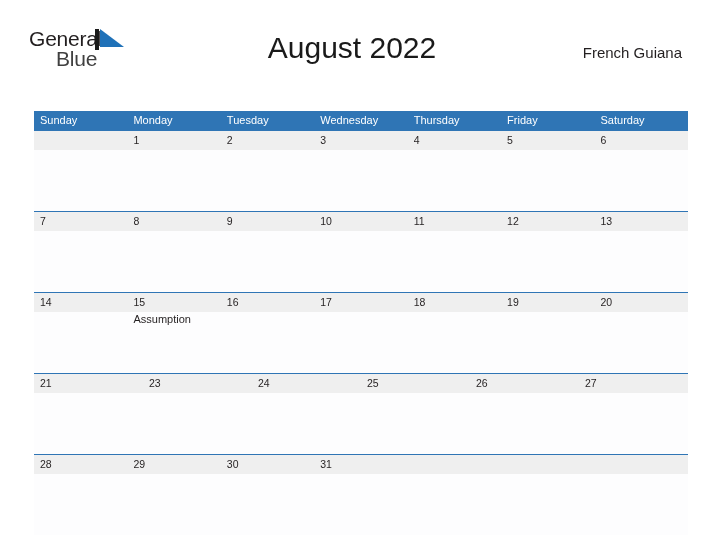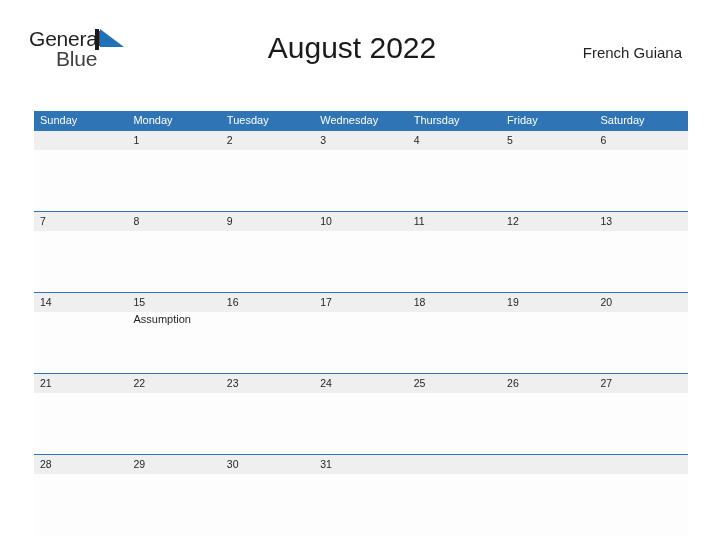--- a/index.html
+++ b/index.html
@@ -262,23 +262,20 @@
           </div>
           <div class="day">
             <span class="day-num">20</span>
           </div>
         </div>
         <div class="week">
           <div class="day">
             <span class="day-num">21</span>
           </div>
           <div class="day">
-            <span class="day-num">22</span>
-          </div>
-          <div class="day">
             <span class="day-num">23</span>
           </div>
           <div class="day">
             <span class="day-num">24</span>
           </div>
           <div class="day">
             <span class="day-num">25</span>
           </div>
           <div class="day">
             <span class="day-num">26</span>

